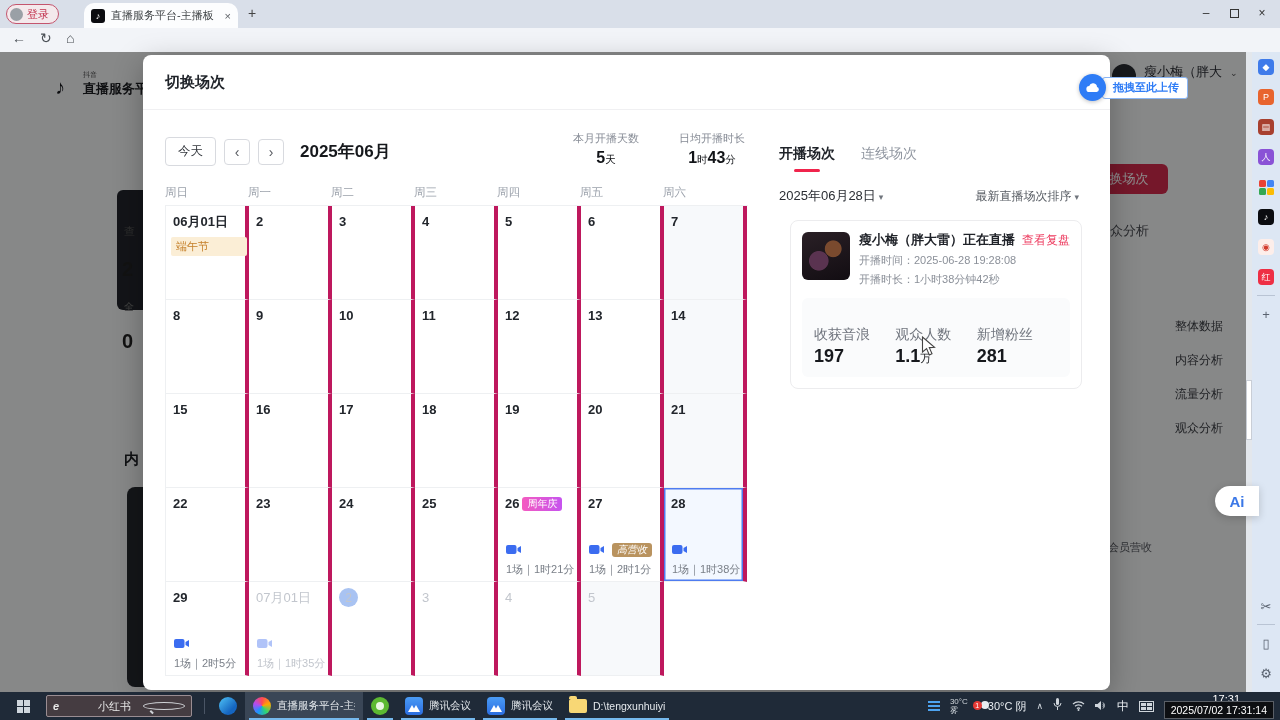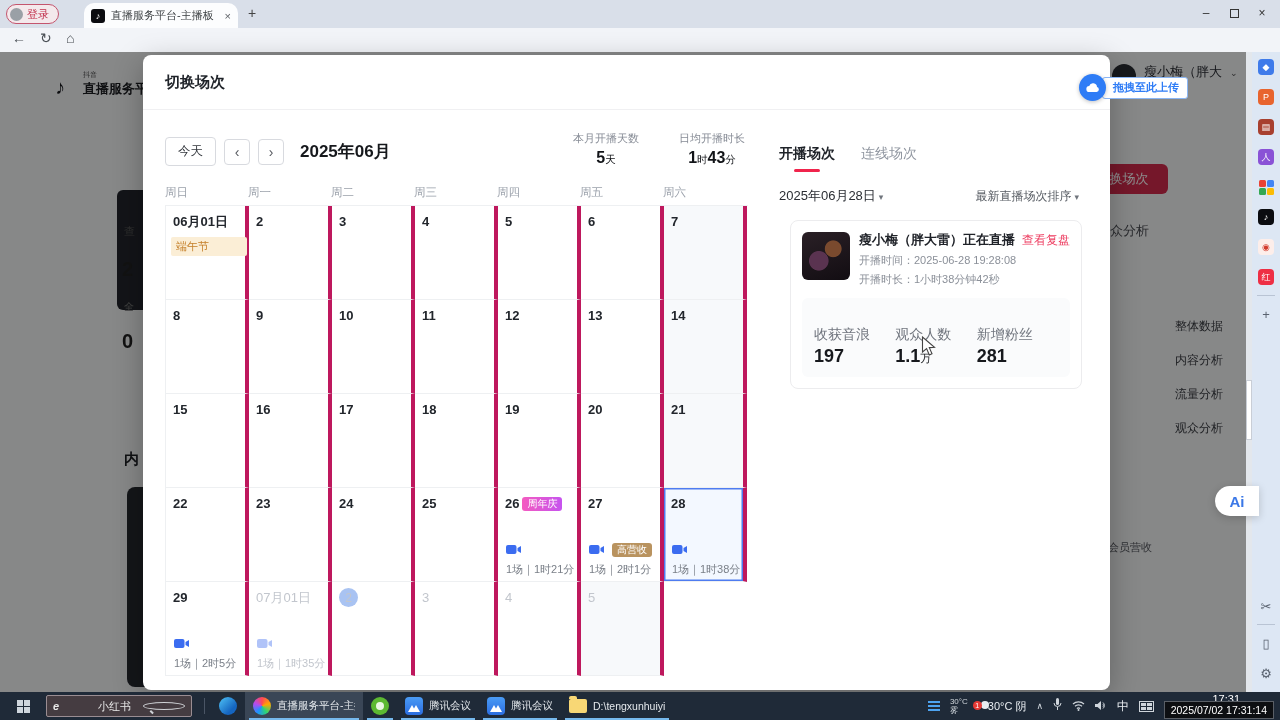--- a/index.html
+++ b/index.html
@@ -87,21 +87,21 @@
   .cell.sel{background:#f3f8ff;box-shadow:inset 0 0 0 1.5px #4e7cf0;}
   .dnum{font-size:13px;font-weight:600;color:#22262c;display:inline-block;vertical-align:middle;}
   .cell.muted .dnum{color:#c2c6cd;font-weight:400;}
   .today-circ{width:19px;height:19px;border-radius:50%;background:#a9c3f2;color:#fff;font-size:12px;
               display:inline-flex;align-items:center;justify-content:center;font-weight:400;}
   .holiday{margin-top:6px;margin-left:-2px;width:76px;background:#fbeed6;color:#c5802b;font-size:11px;
            padding:2px 5px;border-radius:2px;}
   .badge{display:inline-block;vertical-align:middle;margin-left:3px;font-size:10px;color:#fff;
          padding:2px 5px;border-radius:3px;line-height:1;}
   .badge.pink{background:linear-gradient(90deg,#f45bc0,#c653ef);}
-  .badge.tan{background:#b9935f;}
+  .badge.tan{background:#b9935f;font-style:italic;}
   .badge.fire{background:linear-gradient(90deg,#ff3b30,#ff9500);}
   .vrow{position:absolute;left:8px;top:53px;display:flex;align-items:center;gap:5px;}
   .cell.muted .vrow{opacity:.4;}
   .sess{position:absolute;left:8px;top:74px;font-size:11px;color:#7b8089;white-space:nowrap;}
   .cell.muted .sess{color:#c2c6cd;}
 
   
   .panel{position:absolute;left:636px;top:0;width:316px;height:635px;}
   .p-tabs{position:absolute;left:0;top:90px;display:flex;gap:26px;}
   .p-tab{font-size:14px;color:#9096a0;position:relative;}

